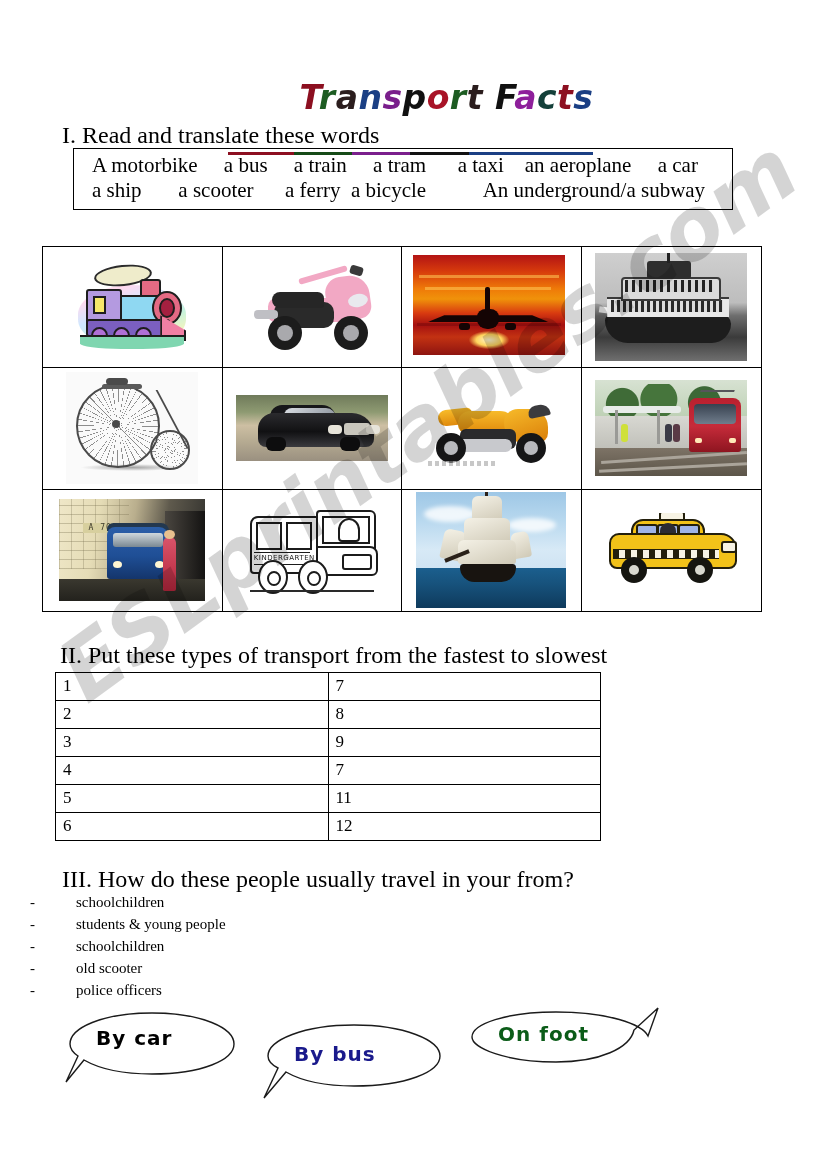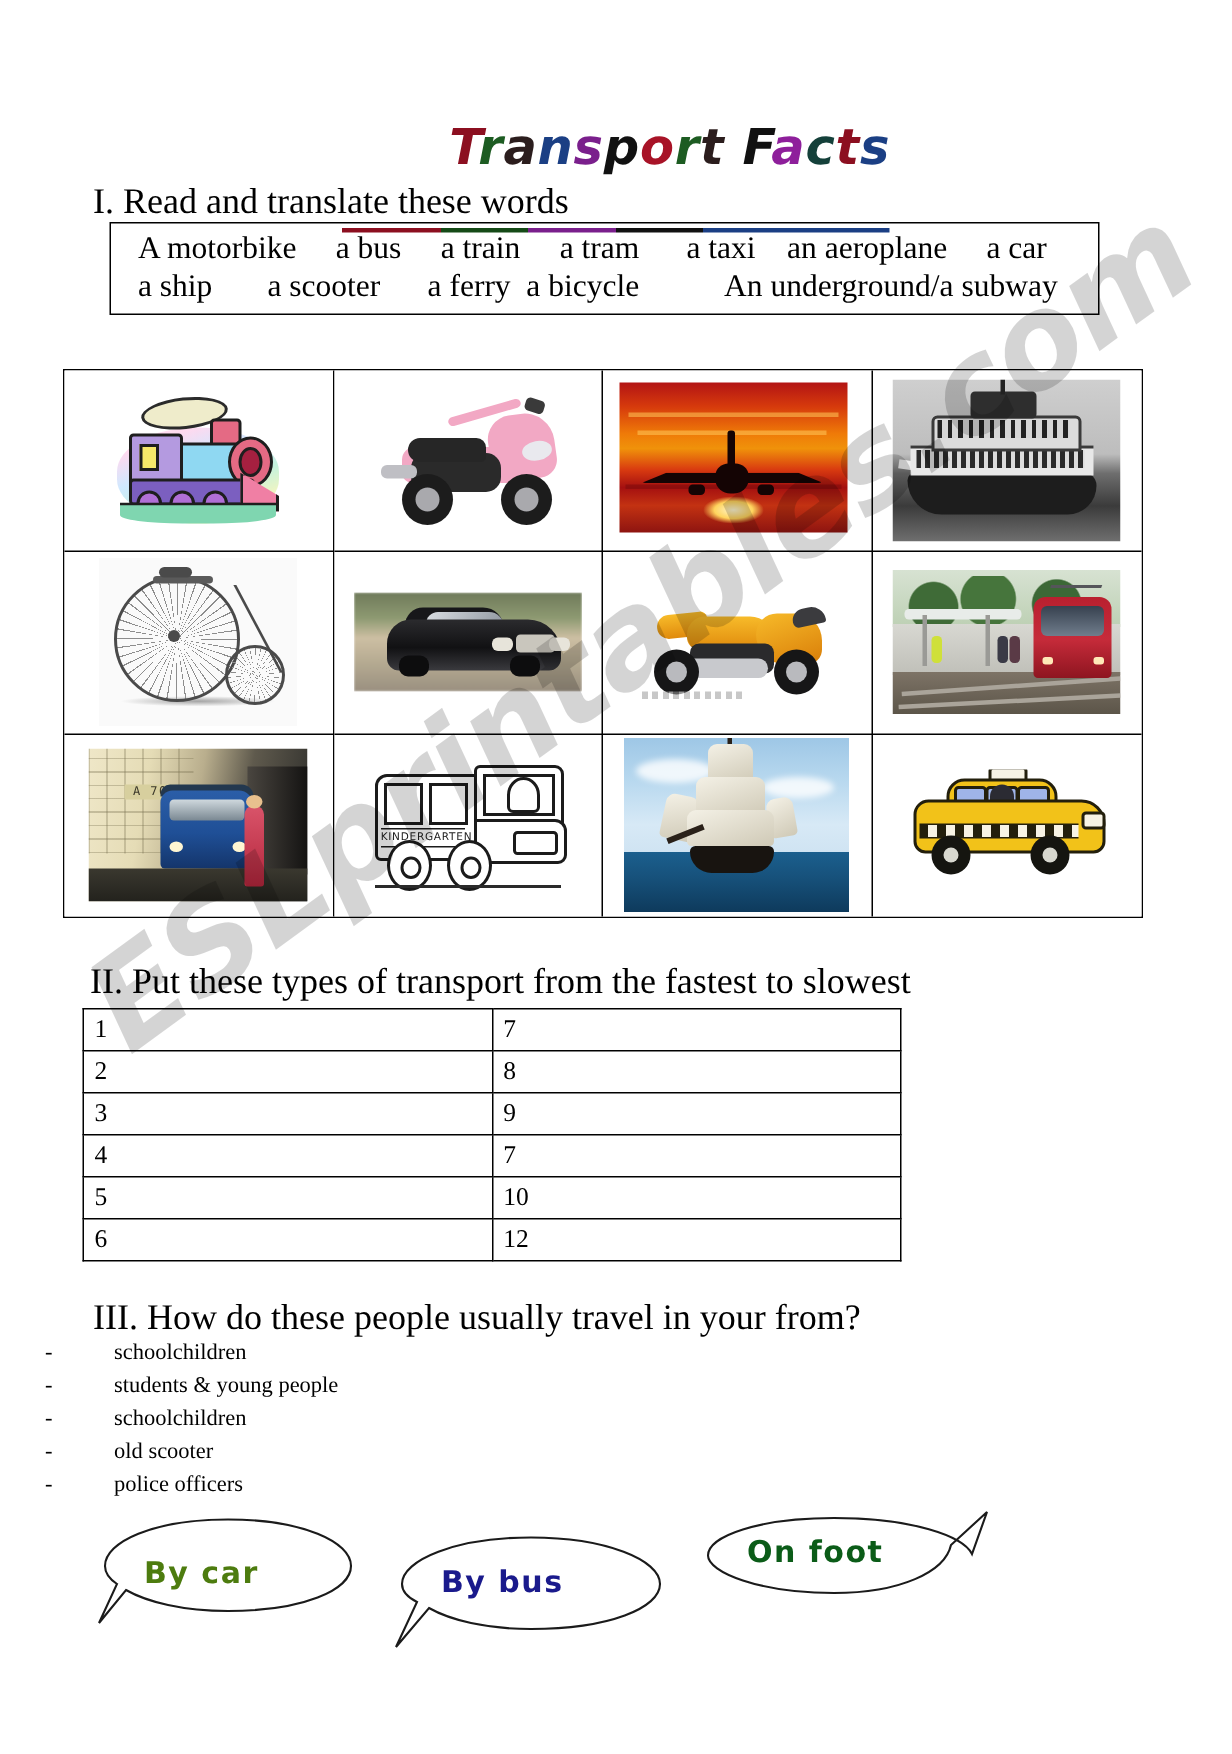--- a/index.html
+++ b/index.html
@@ -916,21 +916,21 @@
         <tr>
           <td>3</td>
           <td>9</td>
         </tr>
         <tr>
           <td>4</td>
           <td>7</td>
         </tr>
         <tr>
           <td>5</td>
-          <td>10</td>
+          <td>11</td>
         </tr>
         <tr>
           <td>6</td>
           <td>12</td>
         </tr>
       </tbody>
   </table>
 
   <div class="heading" style="left:62px; top:866px;">III. How do these people usually travel in your from?</div>
 
@@ -954,21 +954,21 @@
       <div class="row">
         <span class="dash">-</span>
         <span>police officers</span>
       </div>
     </div>
 
   <div class="bubble" style="left:62px; top:1008px;">
     <svg width="180" height="80" viewBox="0 0 180 80" aria-hidden="true">
       <path d="M90 5 C140 5 172 20 172 36 C172 52 140 66 90 66 C60 66 36 60 22 52 L4 74 L16 48 C10 44 8 40 8 36 C8 20 40 5 90 5 Z" fill="#ffffff" stroke="#1b1b1b" stroke-width="1.4"></path>
     </svg>
-    <span class="btext" style="left:34px; top:28px; color:#4d7c0f;">By car</span>
+    <span class="btext" style="left:34px; top:18px; color:#000000;">By car</span>
   </div>
 
   <div class="bubble" style="left:258px; top:1020px;">
     <svg width="190" height="82" viewBox="0 0 190 82" aria-hidden="true">
       <path d="M96 5 C146 5 182 20 182 36 C182 52 148 66 96 66 C66 66 42 60 28 52 L6 78 L20 48 C12 44 10 40 10 36 C10 20 46 5 96 5 Z" fill="#ffffff" stroke="#1b1b1b" stroke-width="1.4"></path>
     </svg>
     <span class="btext" style="left:36px; top:22px; color:#1a1a8c;">By bus</span>
   </div>
 
   <div class="bubble" style="left:462px; top:1000px;">

